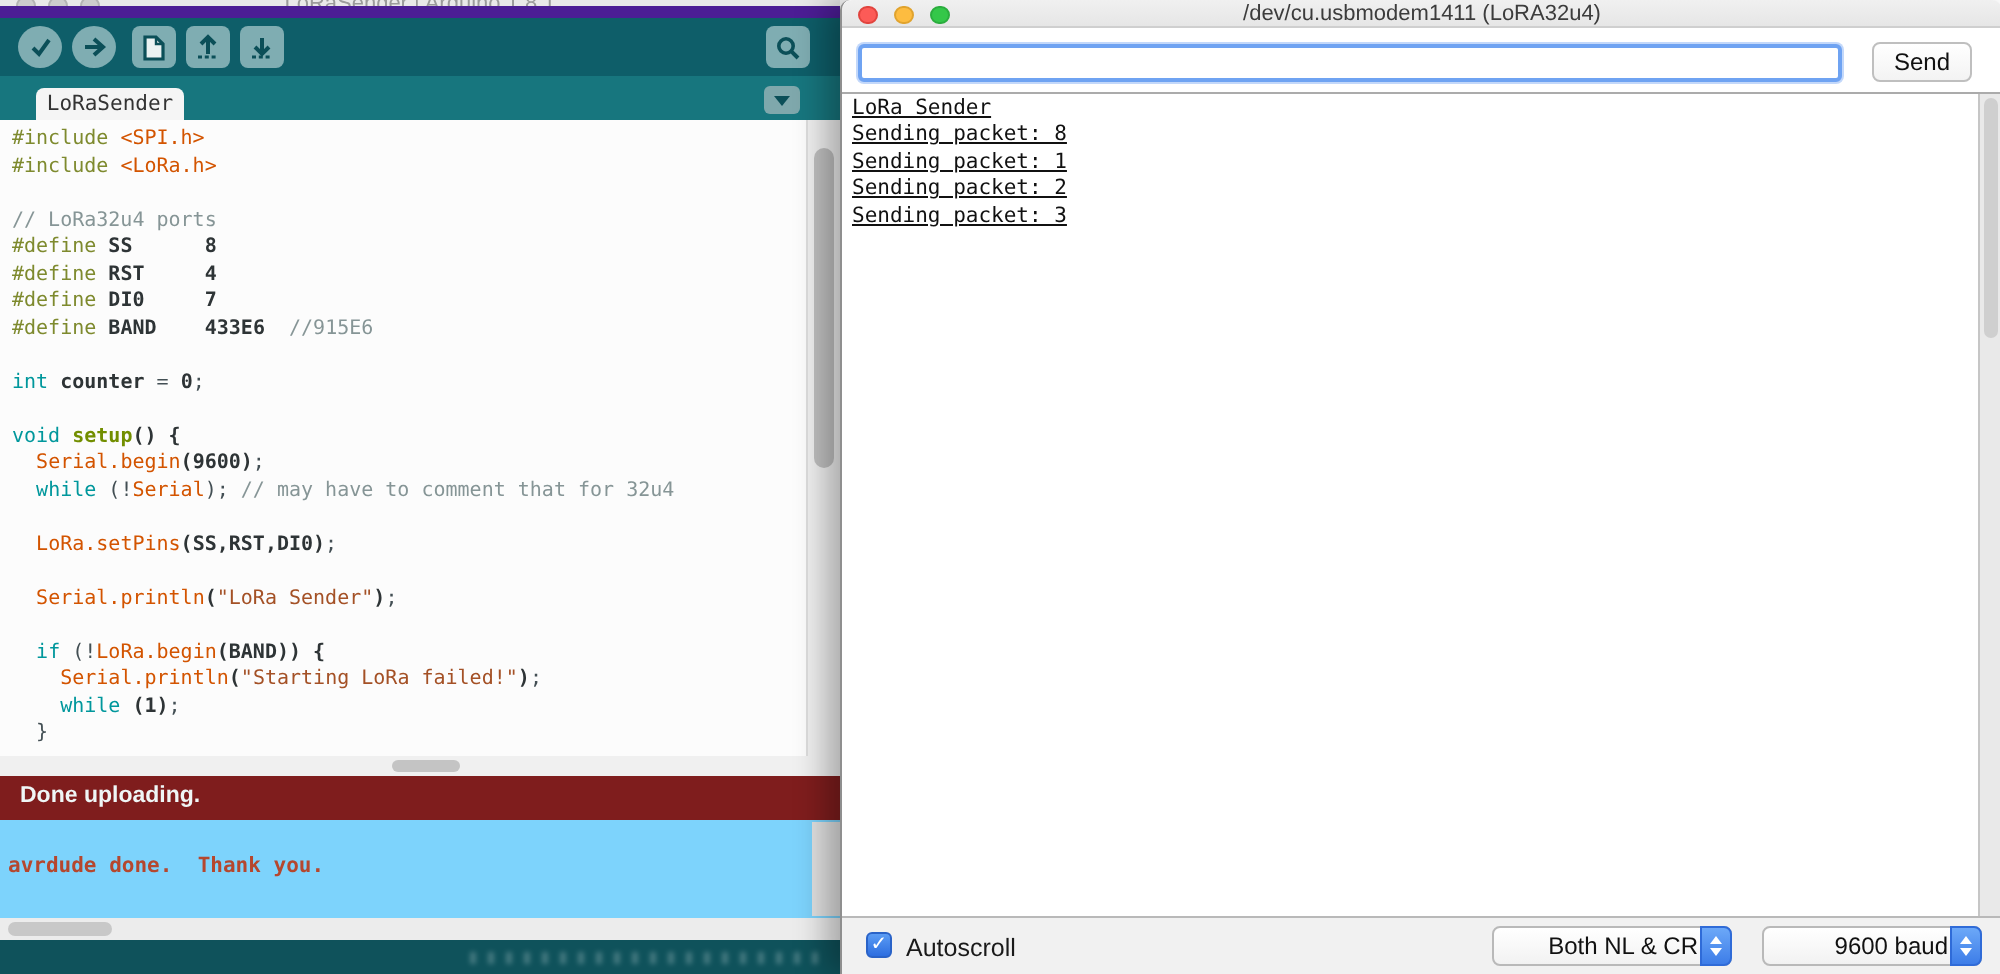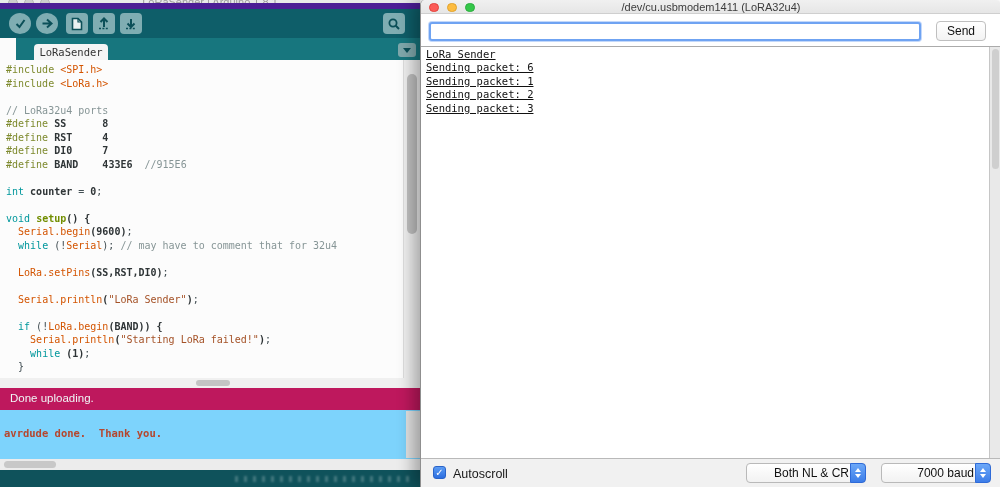--- a/index.html
+++ b/index.html
@@ -16,21 +16,21 @@
   #ide-title { position:absolute; left:0; top:-4px; width:420px; text-align:center;
                font-size:11px; color:#9B9B9B; }
 
   #ide-toolbar { position:absolute; left:0; top:9px; width:420px; height:29px; background:#0E5E69; }
   .tb-btn { position:absolute; top:4px; width:22px; height:21px; background:#7FADB2;
             display:flex; align-items:center; justify-content:center; }
   .tb-circ { border-radius:50%; }
   .tb-sq   { border-radius:4px; }
   .tb-btn svg { display:block; }
 
-  #ide-tabbar { position:absolute; left:16px; top:38px; width:420px; height:37px; background:#17767E; }
+  #ide-tabbar { position:absolute; left:0; top:38px; width:420px; height:37px; background:#17767E; }
   #tab-lorasender { position:absolute; left:18px; top:6px; width:74px; height:16px;
                     background:#F5F5F5; border-radius:4px 4px 0 0; text-align:center;
                     font-family:"DejaVu Sans Mono", monospace; font-size:10.5px; color:#333;
                     line-height:17px; }
   #tab-menu-btn { position:absolute; right:20px; top:5px; width:18px; height:14px;
                   background:#7FA8AC; border-radius:3px; display:flex; align-items:center; justify-content:center; }
   .tri-down { width:0; height:0; border-left:4px solid transparent; border-right:4px solid transparent;
               border-top:5px solid #0B4F58; }
 
   #editor { position:absolute; left:0; top:60px; width:420px; height:318px; background:#FCFCFC; overflow:hidden; }
@@ -46,21 +46,21 @@
   .tk-pl  { color:#434F54; }
 
   #editor-vscroll { position:absolute; right:0; top:60px; width:17px; height:318px;
                     background:#F0F0F0; border-left:1px solid #Dped; border-left:1px solid #DDD; }
   #editor-vthumb { position:absolute; left:3px; top:14px; width:10px; height:160px;
                    background:#C0C0C0; border-radius:6px; }
   #editor-hscroll { position:absolute; left:0; top:378px; width:420px; height:10px; background:#F0F0F0; }
   #editor-hthumb { position:absolute; left:196px; top:2px; width:34px; height:6px;
                    background:#C4C4C4; border-radius:4px; }
 
-  #ide-status { position:absolute; left:0; top:388px; width:420px; height:22px; background:#be185d; }
+  #ide-status { position:absolute; left:0; top:388px; width:420px; height:22px; background:#7f1d1d;font-weight:bold; }
   #ide-status-text { position:absolute; left:10px; top:4px; font-size:11.5px; color:#EFF6F6; }
 
   #ide-console { position:absolute; left:0; top:410px; width:420px; height:49px; background:#7dd3fc; }
   #console-text { position:absolute; left:4px; top:17px; font-family:"DejaVu Sans Mono", monospace;
                   font-size:10.5px; font-weight:bold; color:#B5472E; white-space:pre; }
   #console-vscroll { position:absolute; right:0; top:1px; width:14px; height:47px; background:#E2E2E2; }
 
   #ide-hstrip { position:absolute; left:0; top:459px; width:420px; height:11px; background:#ECECEC; }
   #ide-hstrip-thumb { position:absolute; left:4px; top:2px; width:52px; height:7px;
                       background:#C8C8C8; border-radius:4px; }
@@ -212,39 +212,39 @@
     <span class="light" id="light-red"></span>
     <span class="light" id="light-yellow"></span>
     <span class="light" id="light-green"></span>
     <div id="sm-title">/dev/cu.usbmodem1411 (LoRA32u4)</div>
   </div>
 
   <input id="sm-input" type="text" value="" style="">
   <div id="sm-send">Send</div>
   <div id="sm-divider"></div>
 
-  <div id="sm-output"><div>LoRa Sender</div><div>Sending packet: 6</div><div>Sending packet: 1</div><div>Sending packet: 2</div><div>Sending packet: 3</div></div>
+  <div id="sm-output"><div>LoRa Sender</div><div>Sending packet: 8</div><div>Sending packet: 1</div><div>Sending packet: 2</div><div>Sending packet: 3</div></div>
 
   <div id="sm-vscroll">
     <div id="sm-vthumb"></div>
   </div>
 
   <div id="sm-bottombar">
     <div id="sm-checkbox">✓</div>
     <div id="sm-autoscroll-label">Autoscroll</div>
 
     <div class="mac-select" id="sel-lineending">
       <div class="lbl">Both NL &amp; CR</div>
       <div class="stepper">
         <span class="chev-up"></span>
           <span class="chev-dn"></span>
       </div>
     </div>
 
     <div class="mac-select" id="sel-baud">
-      <div class="lbl">7000 baud</div>
+      <div class="lbl">9600 baud</div>
       <div class="stepper">
         <span class="chev-up"></span>
           <span class="chev-dn"></span>
       </div>
     </div>
   </div>
 </div>
 
 </body></html>

